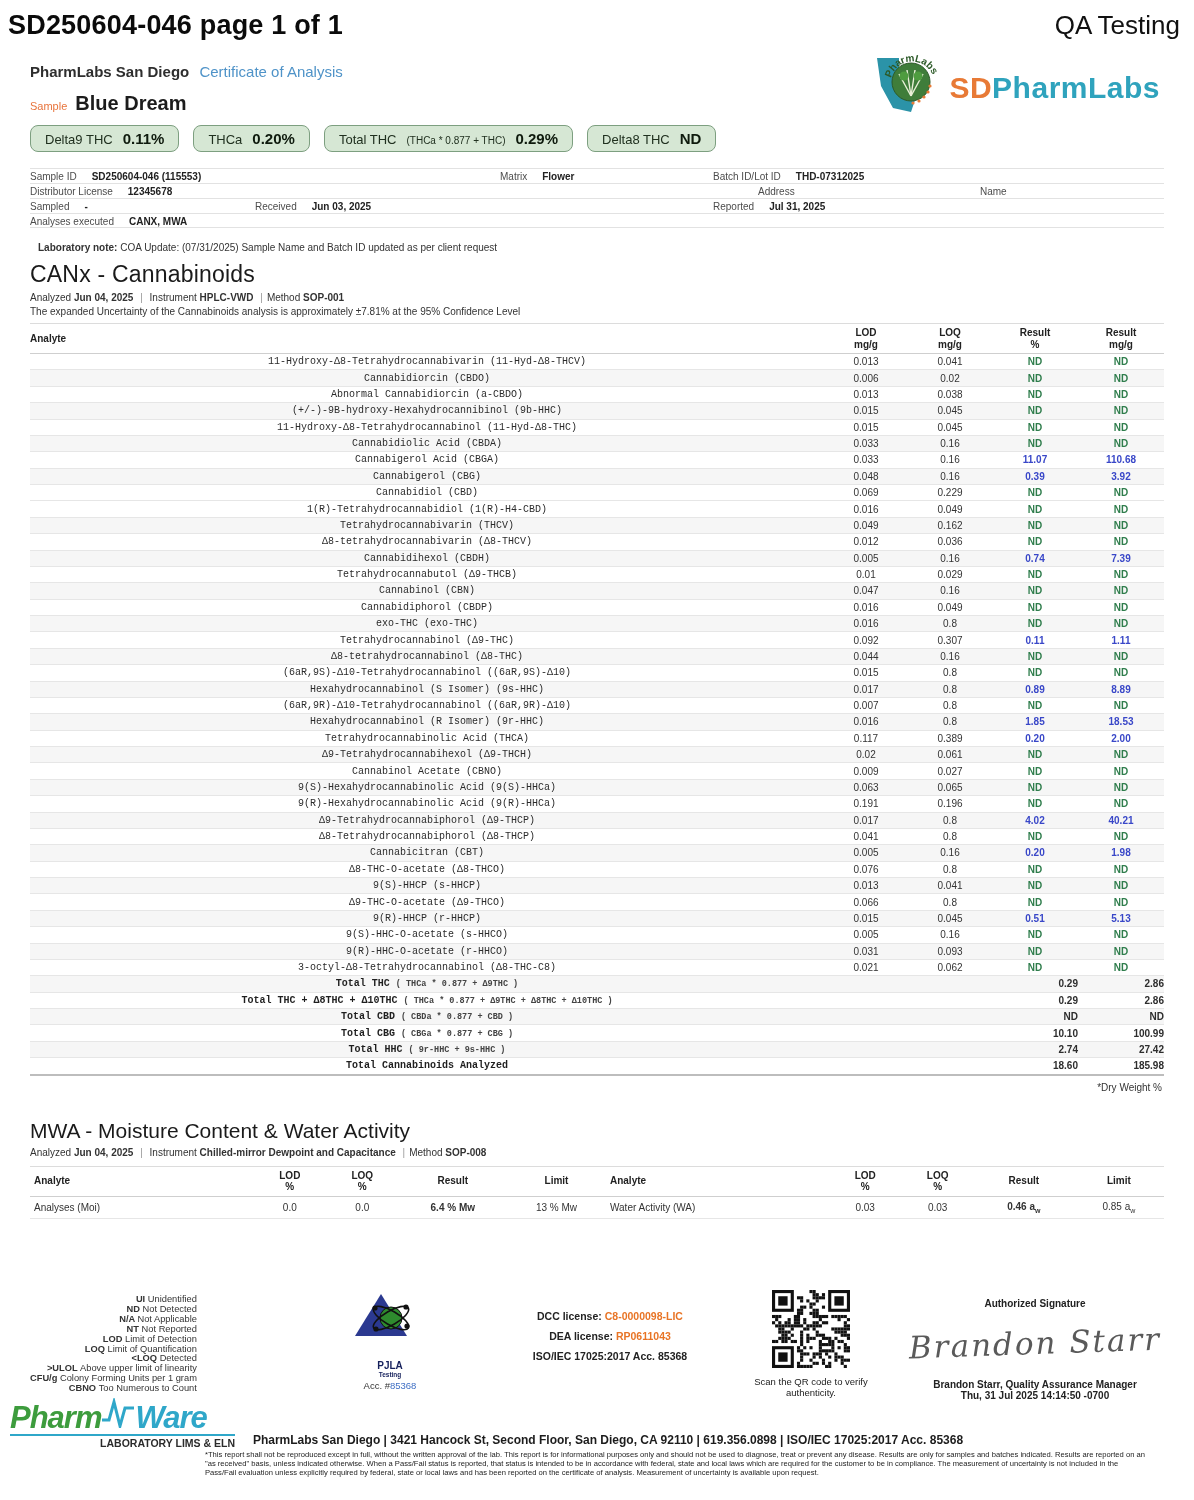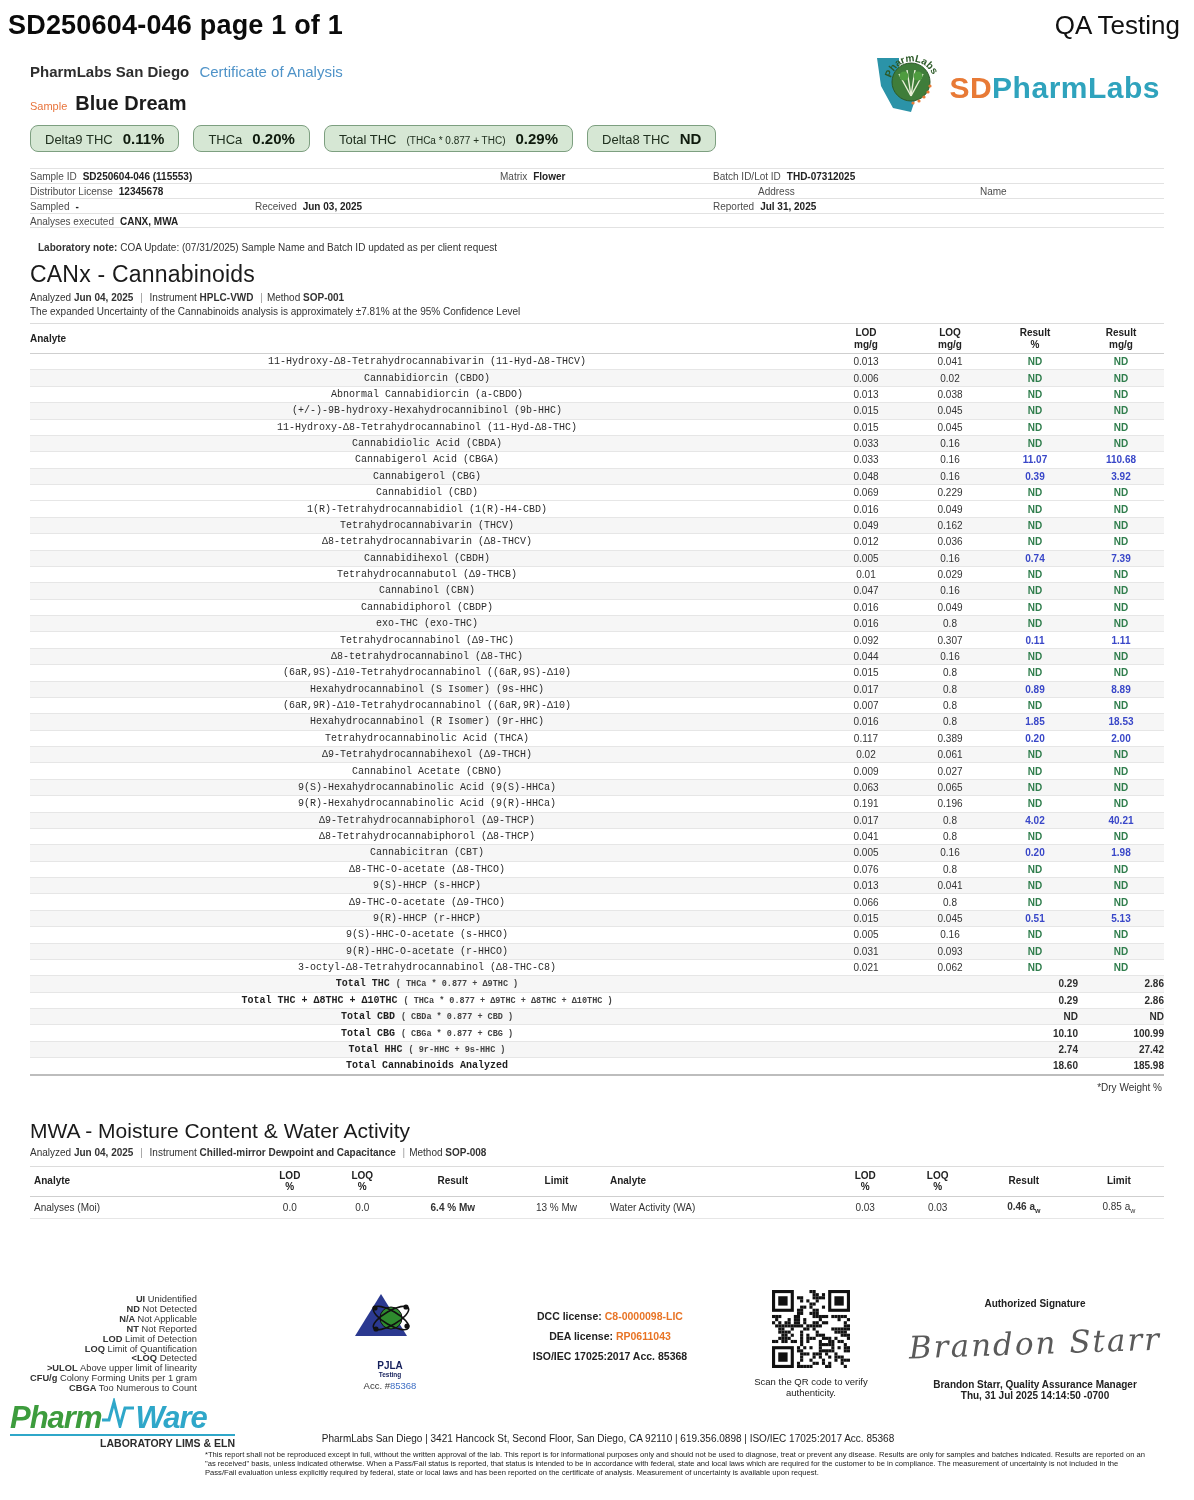--- a/index.html
+++ b/index.html
@@ -30,21 +30,21 @@
     padding:4px 14px; display:flex; align-items:baseline; gap:10px; }
   .badge-label { font-size:13px; font-weight:500; color:#20301f; }
   .badge-sub { font-size:10px; color:#20301f; }
   .badge-value { font-size:15px; font-weight:700; color:#0e1a0d; }
 
   
   .info { margin:16px 30px 0 30px; font-size:10px; }
   .info-row { position:relative; height:15px; border-top:1px solid #e2e2e2; }
   .info-row:last-child { border-bottom:0; }
   .ilabel { color:#4c4c4c; }
-  .ivalue { font-weight:700; color:#222; margin-left:6px; }
+  .ivalue { font-weight:700; color:#222; margin-left:15px; }
   .pos { position:absolute; top:2px; white-space:nowrap; }
 
   .note-row { margin:14px 0 0 30px; font-size:10px; color:#333; }
   .note-label { font-weight:700;padding-left:8px; }
 
   
   .sec-title { margin:8px 0 0 30px; font-size:23px; font-weight:500; color:#1a1a1a; letter-spacing:.2px; }
   .sec-meta { margin:4px 0 0 30px; font-size:10px; color:#333; }
   .sec-meta b { font-weight:700; }
   .sep { color:#999; padding:0 4px; }
@@ -101,21 +101,21 @@
   .qr-cap { font-size:9.5px; color:#222; margin-top:4px; }
 
   .sig { position:absolute; left:905px; top:8px; width:260px; text-align:center; }
   .sig-title { font-size:10px; font-weight:700; color:#222; }
   .sig-script { font-family:"DejaVu Serif", serif; font-style:italic; font-size:31px;
     color:#5a5a5a; margin-top:16px; transform:rotate(-2deg); letter-spacing:2px; white-space:nowrap; }
   .sig-name { font-size:10px; font-weight:700; color:#222; margin-top:18px; }
   .sig-date { font-size:10px; font-weight:700; color:#222; }
 
   .addr-line { position:absolute; left:0; top:143px; width:100%; text-align:center;
-    font-size:10px; font-weight:400; color:#1c1c1c;padding-left:22px; }
+    font-size:12px; font-weight:700; color:#1c1c1c;padding-left:22px; }
   .disclaimer { position:absolute; left:205px; top:160px; width:945px; font-size:7.6px;
     line-height:9.2px; color:#222; font-weight:500; }
 
   .pharmware { position:absolute; left:10px; top:108px; width:225px; }
   .pw-line1 { display:flex; align-items:baseline; }
   .pw-pharm { font-size:31px; font-weight:700; font-style:italic; color:#3d9c3d; letter-spacing:-1px; }
   .pw-ware { font-size:31px; font-weight:700; font-style:italic; color:#2fa7c9; letter-spacing:-1px; }
   .pw-sub { font-size:10.5px; font-weight:700; color:#2b2b2b; text-align:right; margin-top:-2px;
     border-top:2px solid #2fa7c9; padding-top:1px; }
 </style>
@@ -604,21 +604,21 @@
     <div class="legend" id="legend">
         <div><b>UI </b>Unidentified</div>
         <div><b>ND </b>Not Detected</div>
         <div><b>N/A </b>Not Applicable</div>
         <div><b>NT </b>Not Reported</div>
         <div><b>LOD </b>Limit of Detection</div>
         <div><b>LOQ </b>Limit of Quantification</div>
         <div><b>&lt;LOQ </b>Detected</div>
         <div><b>&gt;ULOL </b>Above upper limit of linearity</div>
         <div><b>CFU/g </b>Colony Forming Units per 1 gram</div>
-        <div><b>CBGA </b>Too Numerous to Count</div>
+        <div><b>CBNO </b>Too Numerous to Count</div>
       </div>
 
     <div class="pjla">
       <span>
         <svg width="78" height="62" viewBox="0 0 78 62">
           <path d="M30,2 L56,44 L4,44 Z" fill="#2b3990"></path>
           <circle cx="40" cy="26" r="11" fill="#2e8b2e" stroke="#111" stroke-width="1"></circle>
           <ellipse cx="40" cy="26" rx="20" ry="7" fill="none" stroke="#111" stroke-width="1.6" transform="rotate(30 40 26)"></ellipse>
           <ellipse cx="40" cy="26" rx="20" ry="7" fill="none" stroke="#111" stroke-width="1.6" transform="rotate(-30 40 26)"></ellipse>
           <circle cx="55" cy="15" r="2.6" fill="#111"></circle>

